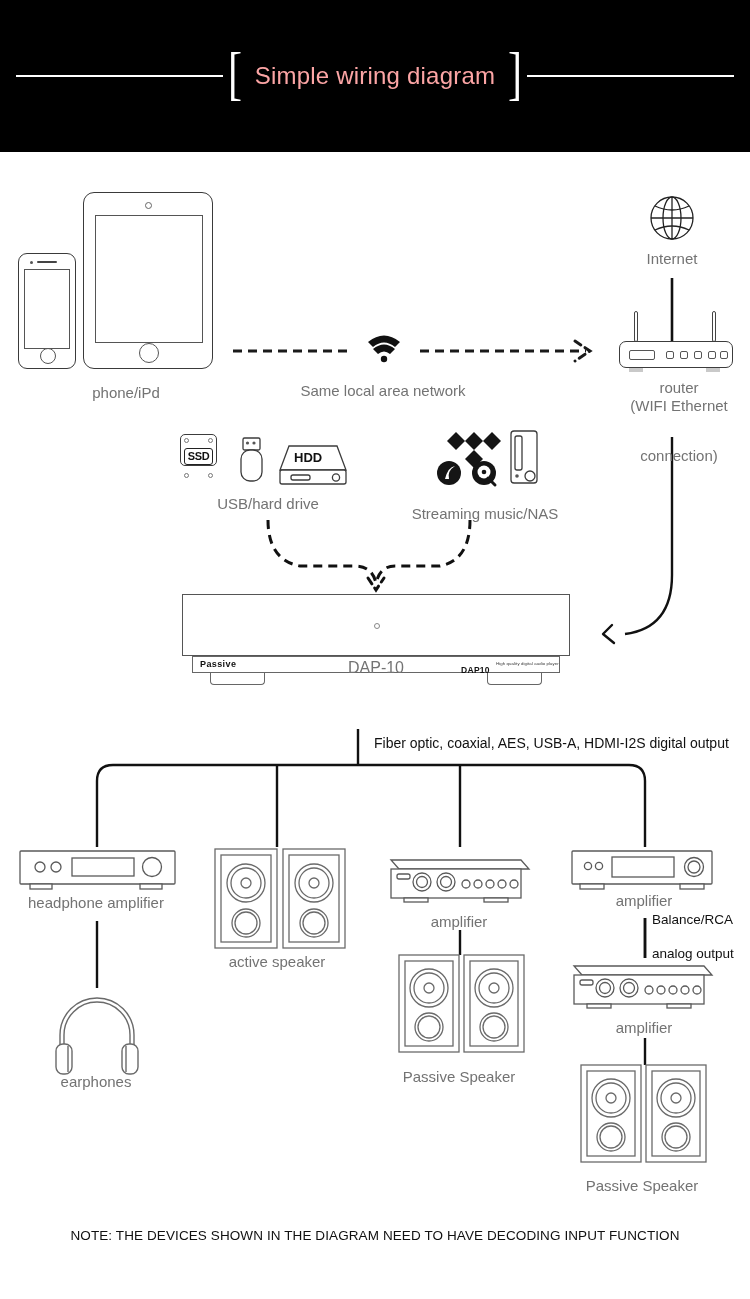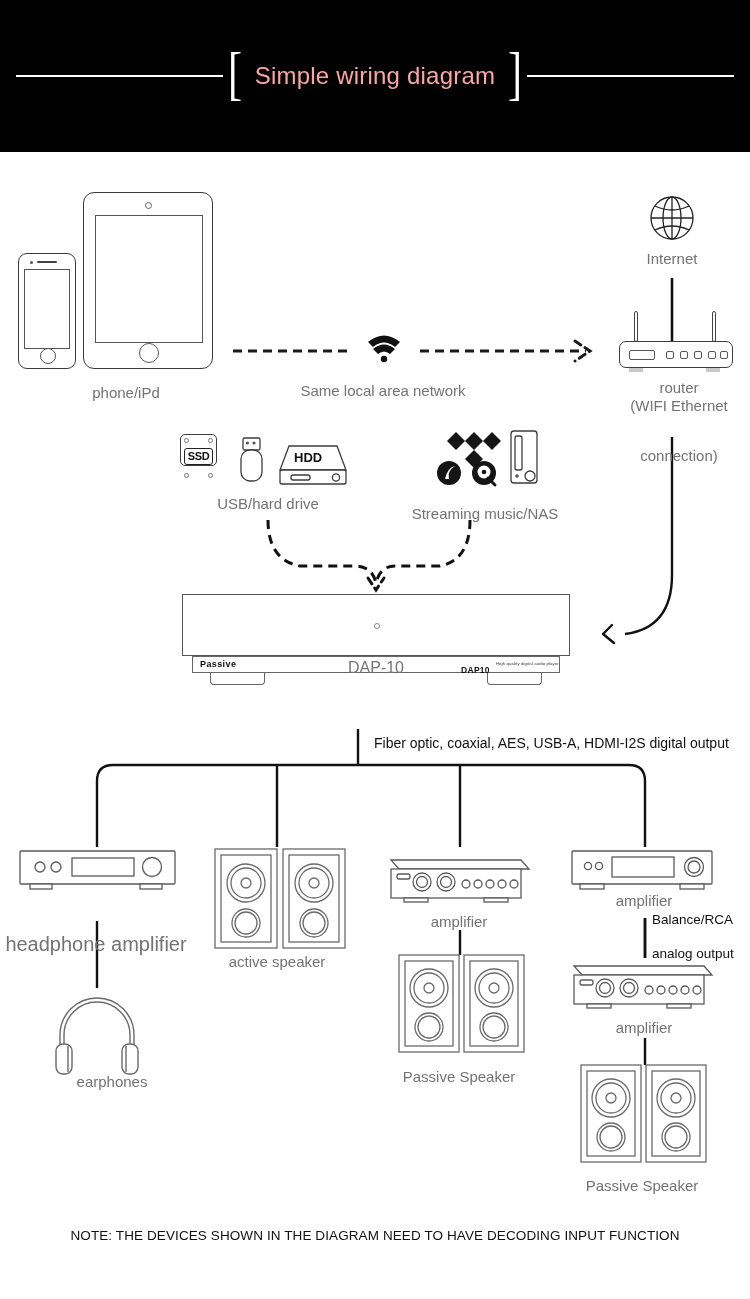--- a/index.html
+++ b/index.html
@@ -344,22 +344,22 @@
 <div class="dap-model">DAP10</div>
 <div class="dap-sub">High quality digital audio player</div>
 <div class="dap-foot" style="left:210px;"></div>
 <div class="dap-foot" style="left:487px;"></div>
 <div class="lbl c" style="left:376px;top:658px;font-size:16px;">DAP-10</div>
 
 <div class="lbl-left" style="left:374px;top:734px;">Fiber optic, coaxial, AES, USB-A, HDMI-I2S digital output</div>
 <div class="lbl-left" style="left:652px;top:911px;font-size:13.5px;">Balance/RCA</div>
 <div class="lbl-left" style="left:652px;top:945px;font-size:13.5px;">analog output</div>
 
-<div class="lbl c" style="left:96px;top:935px;font-size:20px;">headphone amplifier</div>
-<div class="lbl c" style="left:112px;top:1072px;">earphones</div>
+<div class="lbl c" style="left:96px;top:893px;font-size:15px;">headphone amplifier</div>
+<div class="lbl c" style="left:96px;top:1072px;">earphones</div>
 <div class="lbl c" style="left:277px;top:952px;">active speaker</div>
 <div class="lbl c" style="left:459px;top:912px;">amplifier</div>
 <div class="lbl c" style="left:459px;top:1067px;">Passive Speaker</div>
 <div class="lbl c" style="left:644px;top:891px;">amplifier</div>
 <div class="lbl c" style="left:644px;top:1018px;">amplifier</div>
 <div class="lbl c" style="left:642px;top:1176px;">Passive Speaker</div>
 
 <div class="note">NOTE: THE DEVICES SHOWN IN THE DIAGRAM NEED TO HAVE DECODING INPUT FUNCTION</div>
 
 </body></html>

